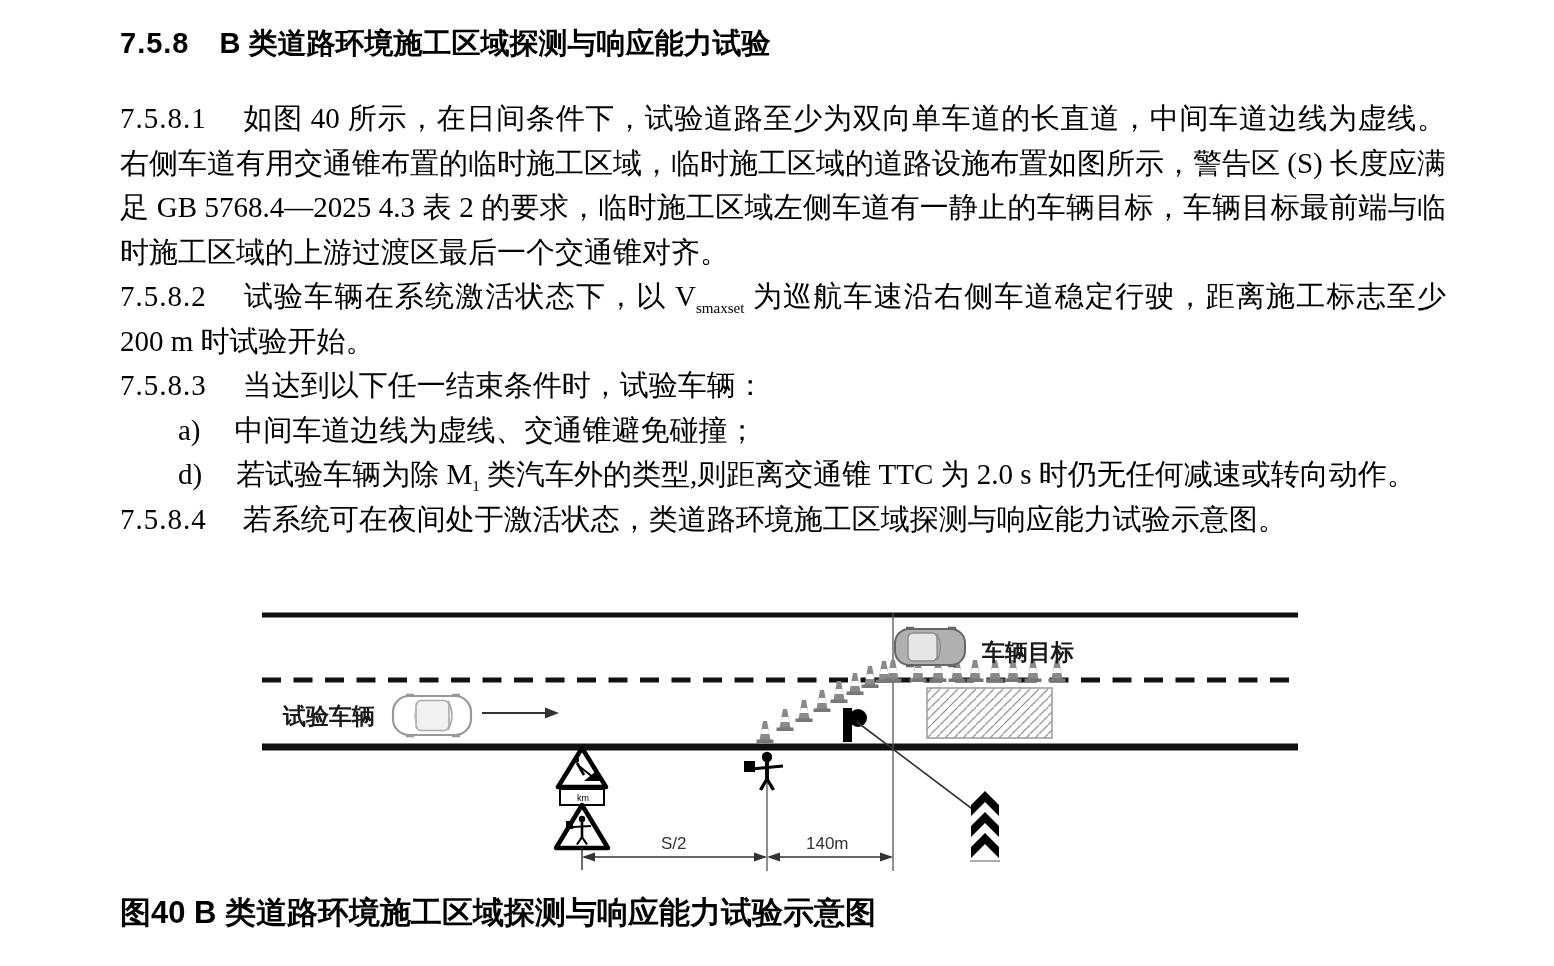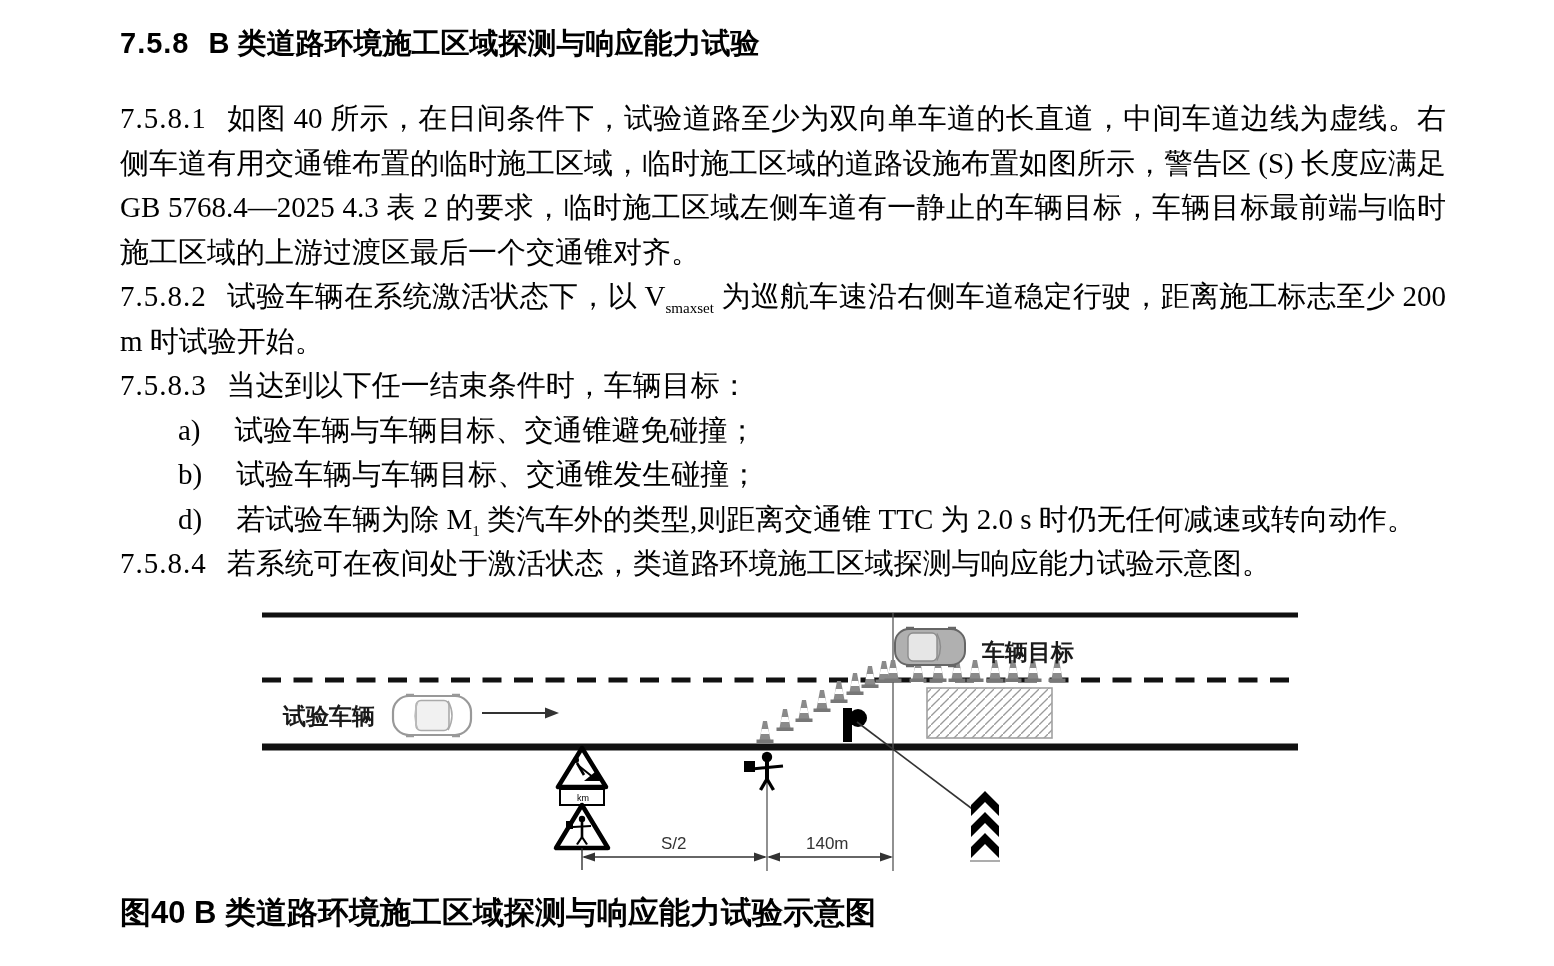--- a/index.html
+++ b/index.html
@@ -1,23 +1,23 @@
 <!DOCTYPE html>
 <html><head>
 <meta charset="utf-8">
 <style>
   html,body{margin:0;padding:0;background:#fff;}
   body{width:1554px;height:966px;position:relative;overflow:hidden;
        font-family:"Liberation Serif","DejaVu Serif",serif;color:#000;}
   .textblock{position:absolute;left:120px;top:26px;width:1326px;}
   h2.heading{font-family:"Liberation Sans","DejaVu Sans",sans-serif;
        font-weight:bold;font-size:29px;line-height:34px;margin:0 0 36px 0;}
-  h2.heading .num{margin-right:11px;letter-spacing:1px;}
+  h2.heading .num{margin-right:22px;letter-spacing:1px;}
   p.clause{margin:0;font-size:29px;line-height:44.5px;text-align:justify;text-justify:inter-ideograph;}
-  .cnum{margin-right:20px;letter-spacing:1px;}
+  .cnum{margin-right:36px;letter-spacing:1px;}
   .li{font-size:29px;line-height:44.5px;padding-left:58px;}
   .li .li-label{margin-right:34px;}
   sub{font-size:0.52em;line-height:0;}
   .caption{position:absolute;left:120px;top:892px;width:1326px;text-align:left;
        font-family:"Liberation Sans","DejaVu Sans",sans-serif;font-weight:bold;font-size:31px;}
   #diagram{position:absolute;left:256px;top:608px;}
   .figlabel{font-family:"Liberation Sans","DejaVu Sans",sans-serif;font-weight:bold;font-size:23px;fill:#1a1a1a;}
   .dimlabel{font-family:"Liberation Sans","DejaVu Sans",sans-serif;font-size:17px;fill:#333;}
   .platelabel{font-family:"Liberation Sans","DejaVu Sans",sans-serif;font-size:9px;fill:#000;}
 </style>
@@ -32,28 +32,25 @@
 
   <p class="clause">
     <span class="cnum">7.5.8.1</span><span>如图 40 所示，在日间条件下，试验道路至少为双向单车道的长直道，中间车道边线为虚线。右侧车道有用交通锥布置的临时施工区域，临时施工区域的道路设施布置如图所示，警告区 (S) 长度应满足 GB 5768.4—2025 4.3 表 2 的要求，临时施工区域左侧车道有一静止的车辆目标，车辆目标最前端与临时施工区域的上游过渡区最后一个交通锥对齐。</span>
   </p>
 
   <p class="clause">
     <span class="cnum">7.5.8.2</span><span>试验车辆在系统激活状态下，以 V</span><sub>smaxset</sub><span> 为巡航车速沿右侧车道稳定行驶，距离施工标志至少 200 m 时试验开始。</span>
   </p>
 
   <p class="clause">
-    <span class="cnum">7.5.8.3</span><span>当达到以下任一结束条件时，车辆目标：</span>
+    <span class="cnum">7.5.8.3</span><span>当达到以下任一结束条件时，试验车辆：</span>
   </p>
 
   <div class="li">
-    <span class="li-label">a)</span><span>试验车辆与车辆目标、交通锥避免碰撞；</span>
-  </div>
-  <div class="li">
-    <span class="li-label">b)</span><span>试验车辆与车辆目标、交通锥发生碰撞；</span>
+    <span class="li-label">a)</span><span>中间车道边线为虚线、交通锥避免碰撞；</span>
   </div>
   <div class="li">
     <span class="li-label">d)</span><span>若试验车辆为除 M</span><sub>1</sub><span> 类汽车外的类型,则距离交通锥 TTC 为 2.0 s 时仍无任何减速或转向动作。</span>
   </div>
 
   <p class="clause">
     <span class="cnum">7.5.8.4</span><span>若系统可在夜间处于激活状态，类道路环境施工区域探测与响应能力试验示意图。</span>
   </p>
 </div>
 

